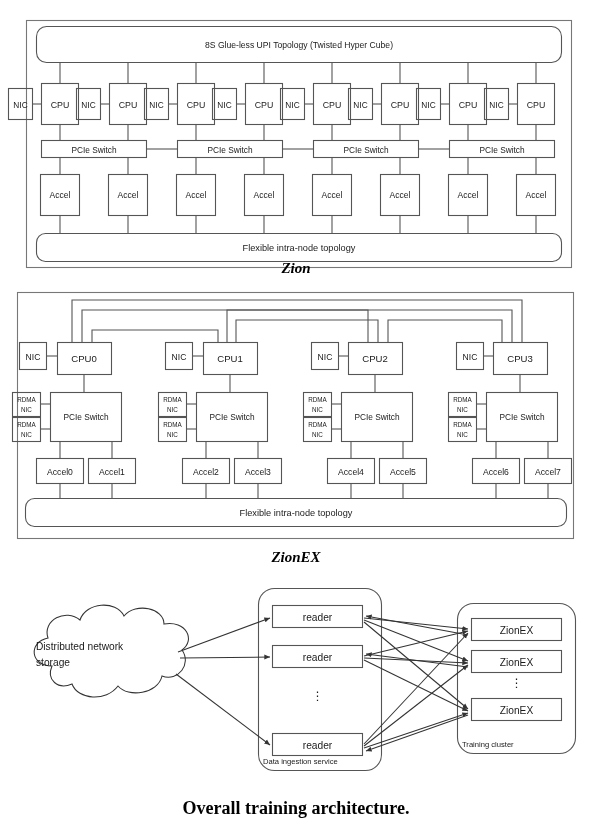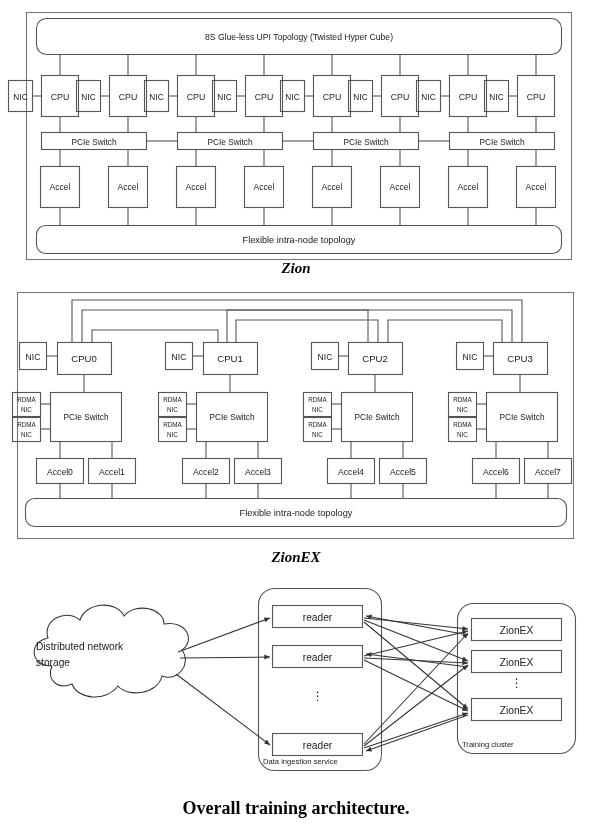--- a/index.html
+++ b/index.html
@@ -4,21 +4,21 @@
 <style>
   html,body{margin:0;padding:0;background:#ffffff;}
   body{width:592px;height:827px;position:relative;overflow:hidden;
        font-family:"Liberation Sans", sans-serif;color:#1a1a1a;}
   .fig{position:absolute;left:0;top:0;width:592px;}
   svg{display:block;}
   text{font-family:"Liberation Sans", sans-serif;fill:#1a1a1a;}
   .cap{position:absolute;width:592px;text-align:center;
        font-family:"Liberation Serif", serif;font-weight:bold;color:#000;}
   .cap-i{font-style:italic;}
-  #fig-zion{top:8px;}
+  #fig-zion{top:16px;}
   #fig-zionex{top:288px;}
   #fig-train{top:578px;}
   #cap-zion{top:260px;font-size:15px;}
   #cap-zionex{top:549px;font-size:15px;}
   #cap-train{top:798px;font-size:18px;}
 </style>
 </head>
 <body>
 
 <div class="fig" id="fig-zion">

